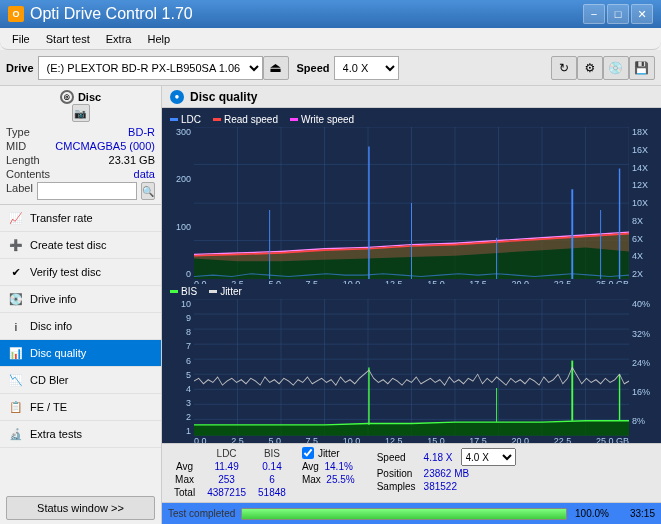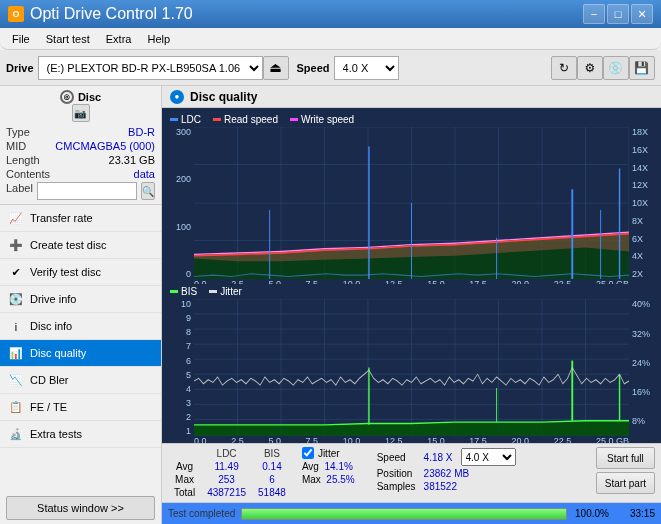--- a/index.html
+++ b/index.html
@@ -461,24 +461,20 @@
             <td class="blue" colspan="2" style="color:#0000cc;">23862 MB</td>
           </tr>
           <tr>
             <td>Samples</td>
             <td class="blue" colspan="2" style="color:#0000cc;">381522</td>
           </tr>
         </tbody>
           </table>
       </div>
 
-      <div class="start-buttons">
-        <button class="start-btn">Start full</button>
-        <button class="start-btn">Start part</button>
-      </div>
     </div>
 
     <div class="progress-bar-area">
       <span class="status-text">Test completed</span>
       <div class="progress-bar-outer">
         <div class="progress-bar-inner" style="width:100%;"></div>
       </div>
       <span class="progress-text">100.0%</span>
       <span class="time-text">33:15</span>
     </div>

